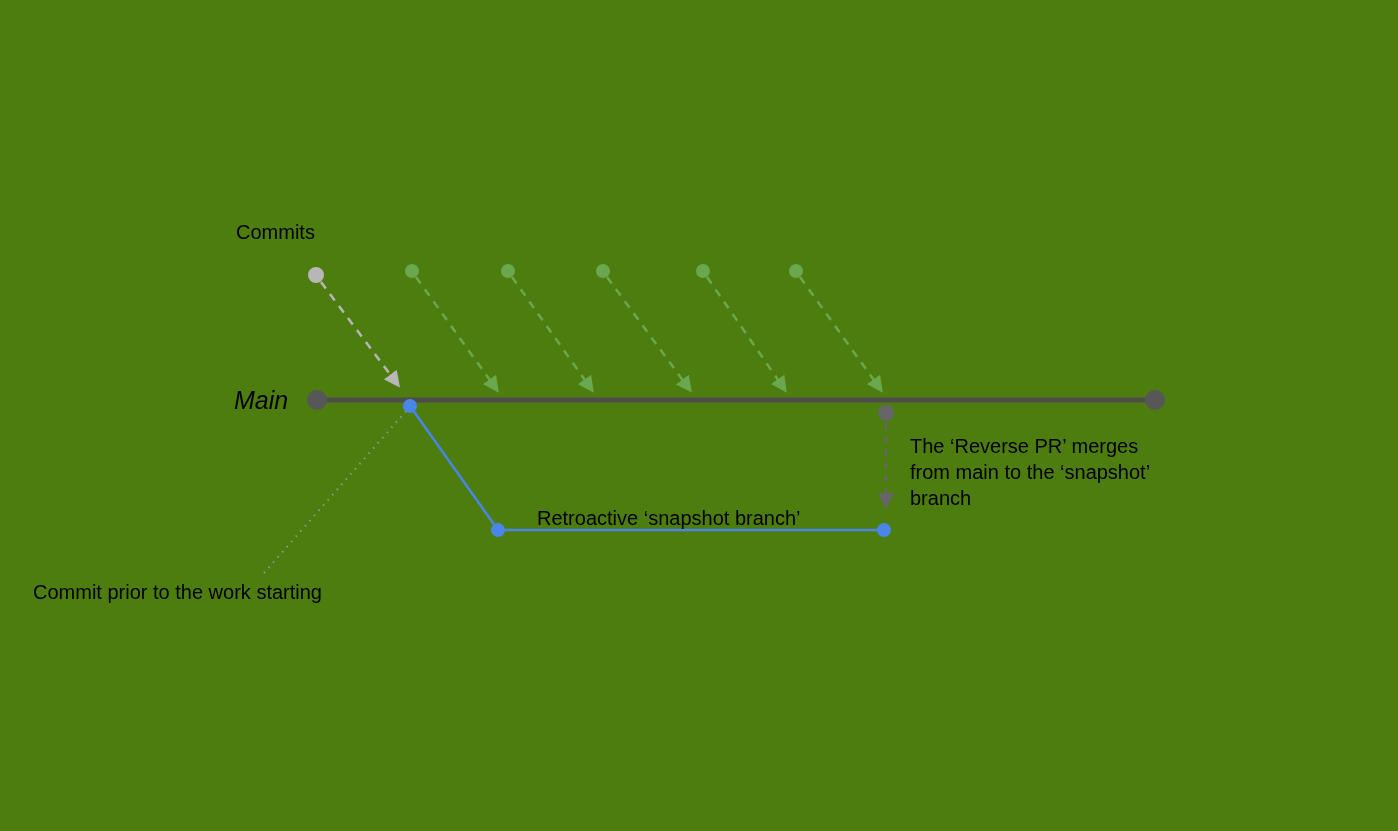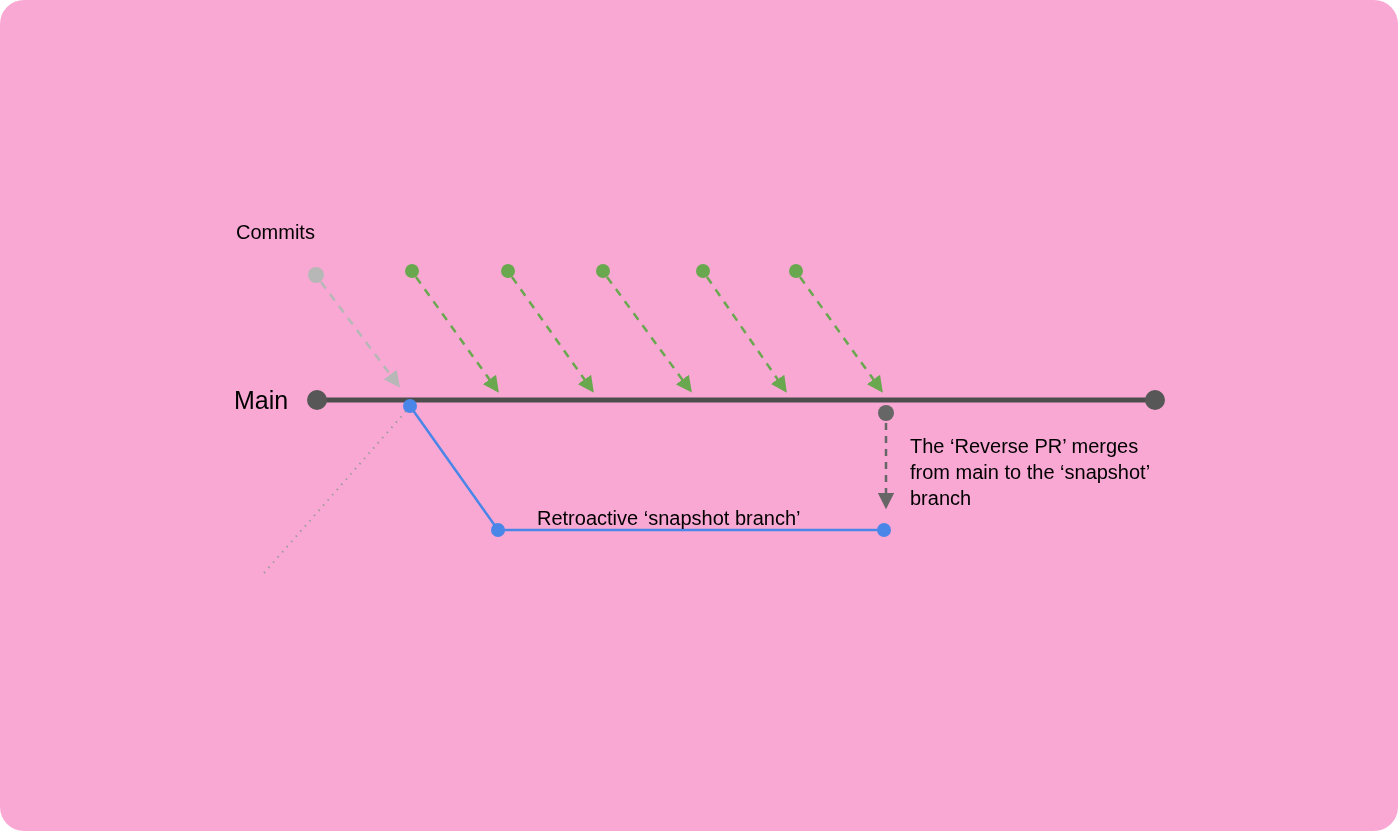--- a/index.html
+++ b/index.html
@@ -5,39 +5,39 @@
   html, body {
     margin: 0;
     padding: 0;
     background: #ffffff;
     font-family: "Liberation Sans", "DejaVu Sans", sans-serif;
   }
   .canvas {
     position: relative;
     width: 1398px;
     height: 831px;
-    background: #f9a8d4;
+    background: #4d7c0f;
     overflow: hidden;
-    border-radius: 24px;
   }
   .canvas svg {
     position: absolute;
     left: 0;
     top: 0;
   }
   .label {
     position: absolute;
     color: #000000;
     font-size: 20px;
     line-height: 26px;
     white-space: pre;
   }
   .label-main {
     font-size: 25px;
     line-height: 28px;
+    font-style: italic;
   }
   .label-wrap {
     white-space: normal;
     width: 262px;
   }
 </style>
 </head>
 <body>
 
 <div class="canvas">
@@ -95,14 +95,15 @@
   </svg>
 
   <div class="label" style="left:236px; top:219px;">Commits</div>
 
   <div class="label label-main" style="left:234px; top:386px;">Main</div>
 
   <div class="label label-wrap" style="left:910px; top:433px;">The ‘Reverse PR’ merges from main to the ‘snapshot’ branch</div>
 
   <div class="label" style="left:537px; top:505px;">Retroactive ‘snapshot branch’</div>
 
+  <div class="label" style="left:33px; top:579px;">Commit prior to the work starting</div>
 
 </div>
 
 </body></html>

